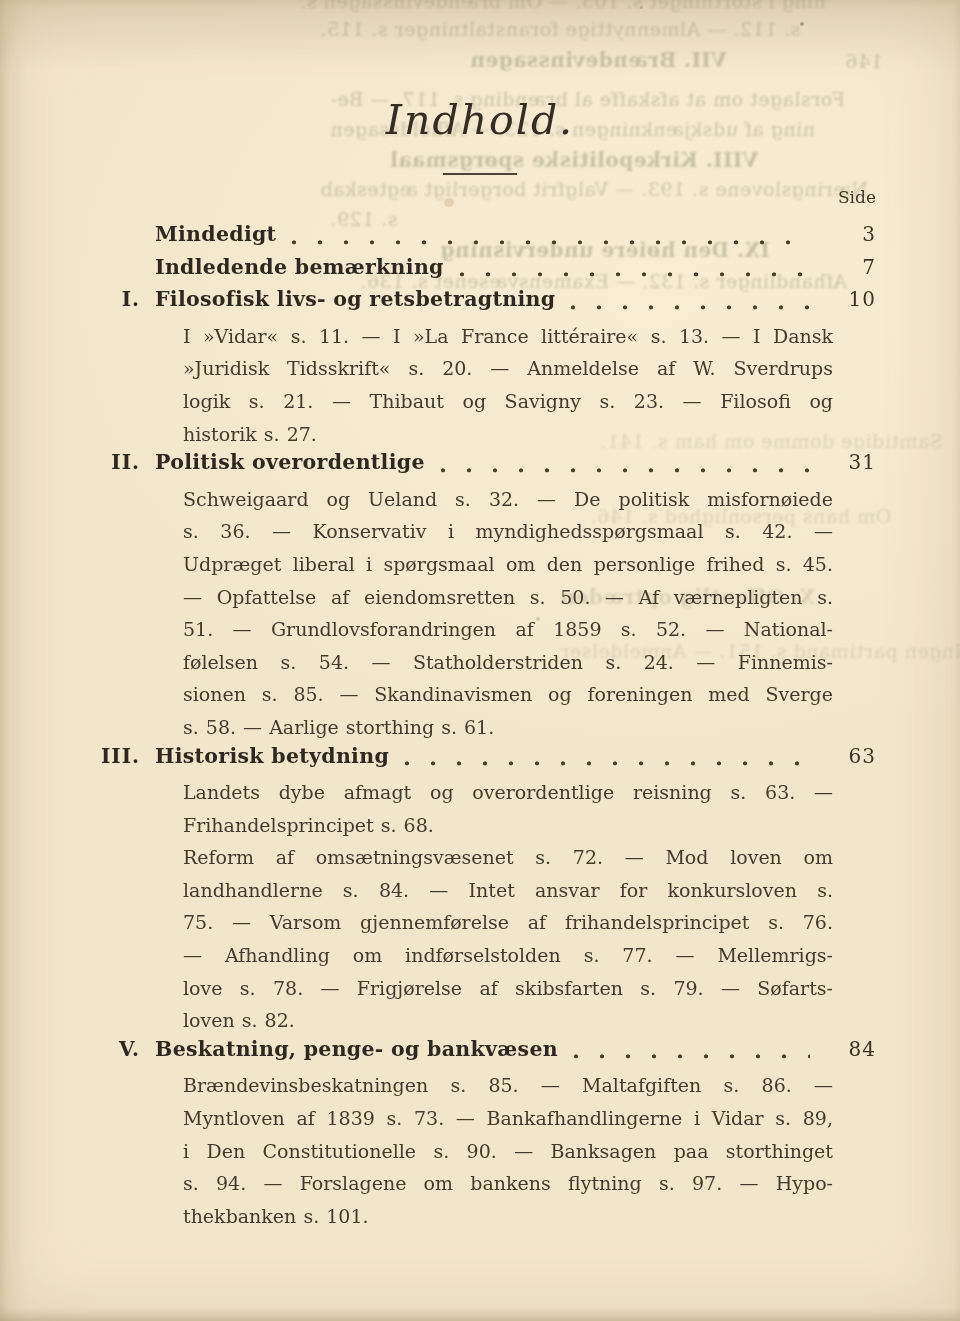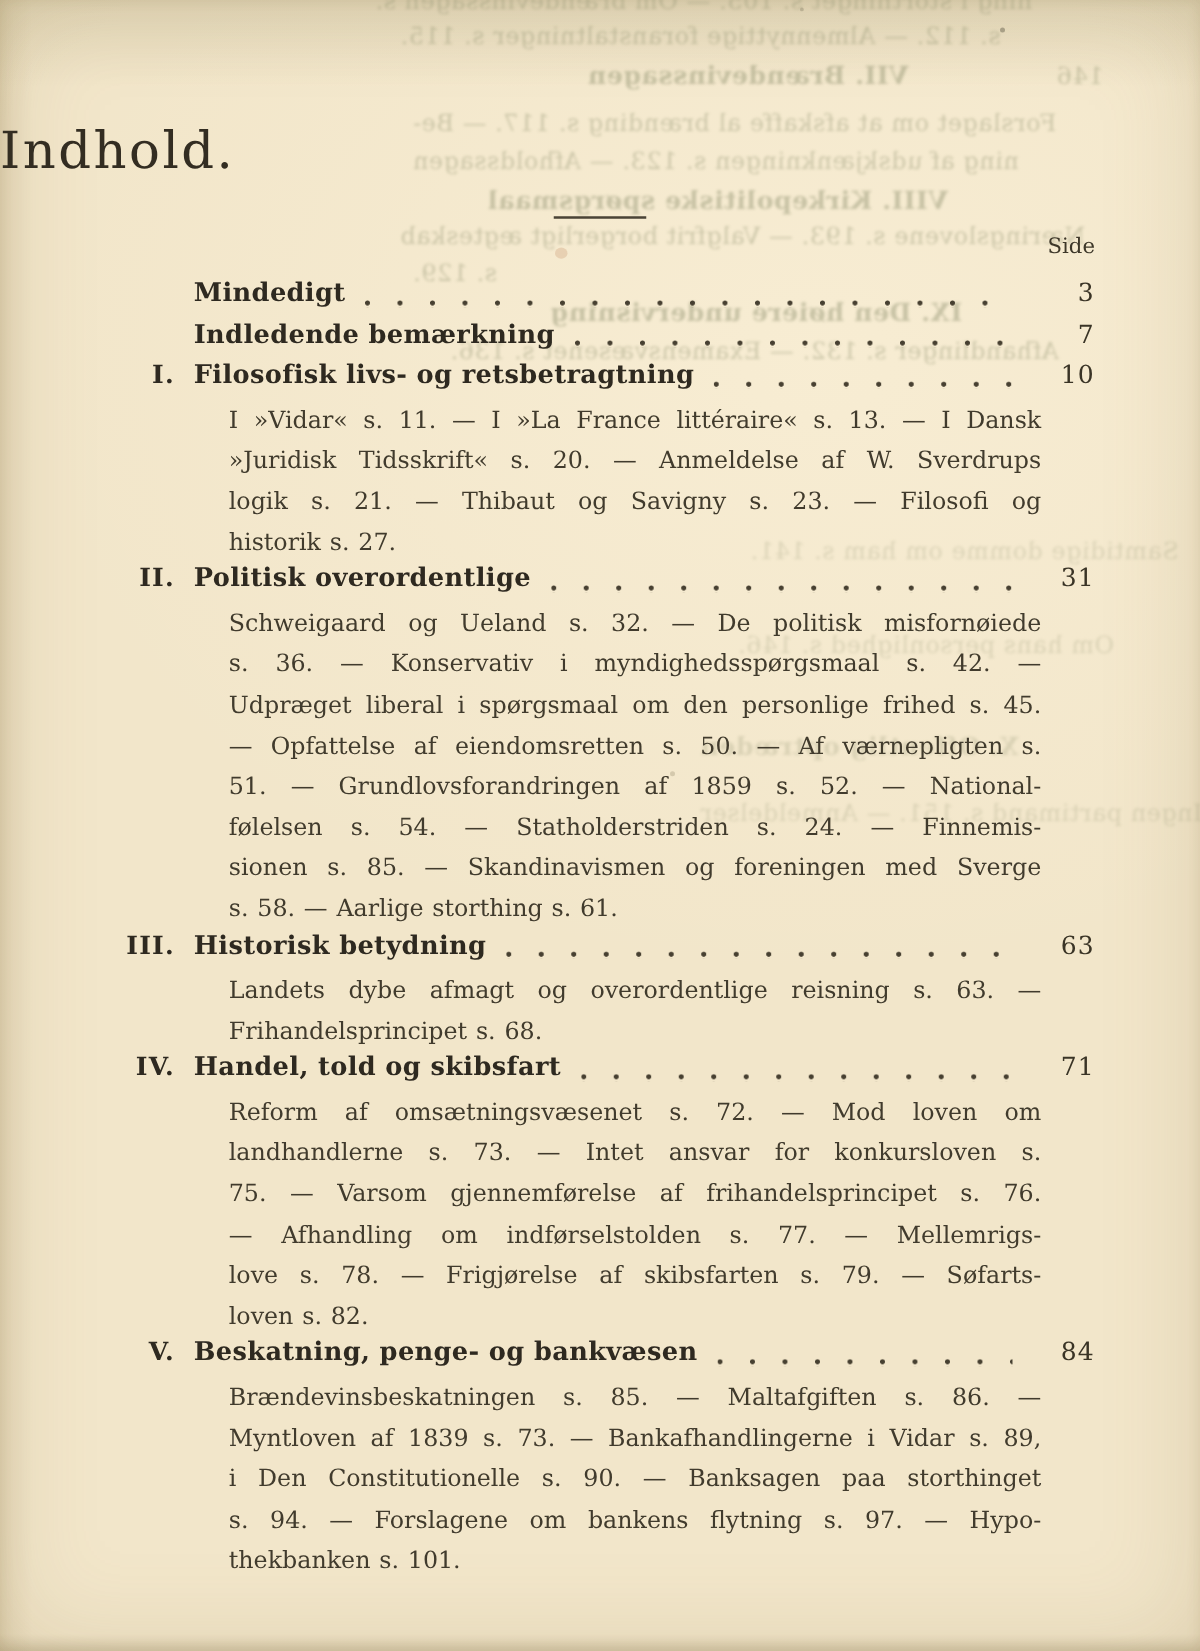--- a/index.html
+++ b/index.html
@@ -43,23 +43,23 @@
   }
   .ghost.b { font-weight: bold; opacity: .45; font-size: 20px; }
   .ghost.faint { opacity: .25; }
 
   .speck { position: absolute; border-radius: 50%; pointer-events: none; }
 
   
   .content { position: relative; z-index: 2; padding-top: 96px; }
 
   .doc-title {
-    margin: 0; 
+    margin: 0; text-align: center;
     font-size: 41px; line-height: 48px; font-weight: normal;
-    letter-spacing: 2px; color: #332d22;
+    letter-spacing: 2px; color: #332d22; font-style: italic;
   }
   .title-rule {
     width: 74px; height: 2px; margin: 29px auto 0;
     background: #4a4336; border: 0;
   }
   .side-label {
     margin: 11px 84px 0 0; text-align: right;
     font-size: 17px; line-height: 22px; color: #3d3729;
   }
 
@@ -172,29 +172,23 @@
         <span class="entry-num">III.</span>
         <span class="entry-title">Historisk betydning</span>
         <span class="leader"></span>
         <span class="entry-page">63</span>
       </div>
       <div class="entry-desc">
         <div class="dline">Landets dybe afmagt og overordentlige reisning s. 63. —</div>
         <div class="dline last">Frihandelsprincipet s. 68.</div>
       </div>
 
-      <div class="entry-row">
-        <span class="entry-num">IV.</span>
-        <span class="entry-title">Handel, told og skibsfart</span>
-        <span class="leader"></span>
-        <span class="entry-page">71</span>
-      </div>
       <div class="entry-desc">
         <div class="dline">Reform af omsætningsvæsenet s. 72. — Mod loven om</div>
-        <div class="dline">landhandlerne s. 73. — Intet ansvar for konkursloven s.</div>
+        <div class="dline">landhandlerne s. 84. — Intet ansvar for konkursloven s.</div>
         <div class="dline">75. — Varsom gjennemførelse af frihandelsprincipet s. 76.</div>
         <div class="dline">— Afhandling om indførselstolden s. 77. — Mellemrigs-</div>
         <div class="dline">love s. 78. — Frigjørelse af skibsfarten s. 79. — Søfarts-</div>
         <div class="dline last">loven s. 82.</div>
       </div>
 
       <div class="entry-row">
         <span class="entry-num">V.</span>
         <span class="entry-title">Beskatning, penge- og bankvæsen</span>
         <span class="leader"></span>

